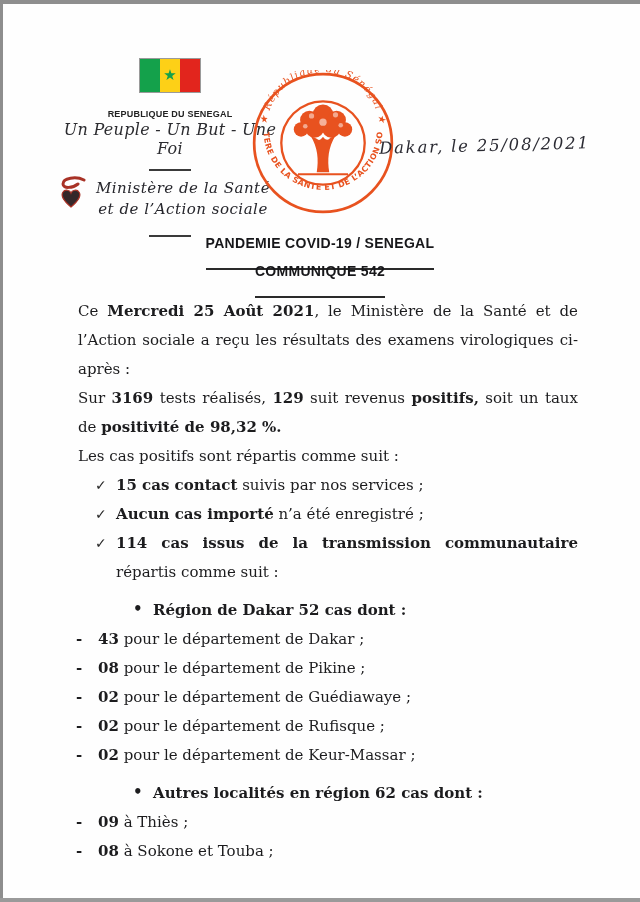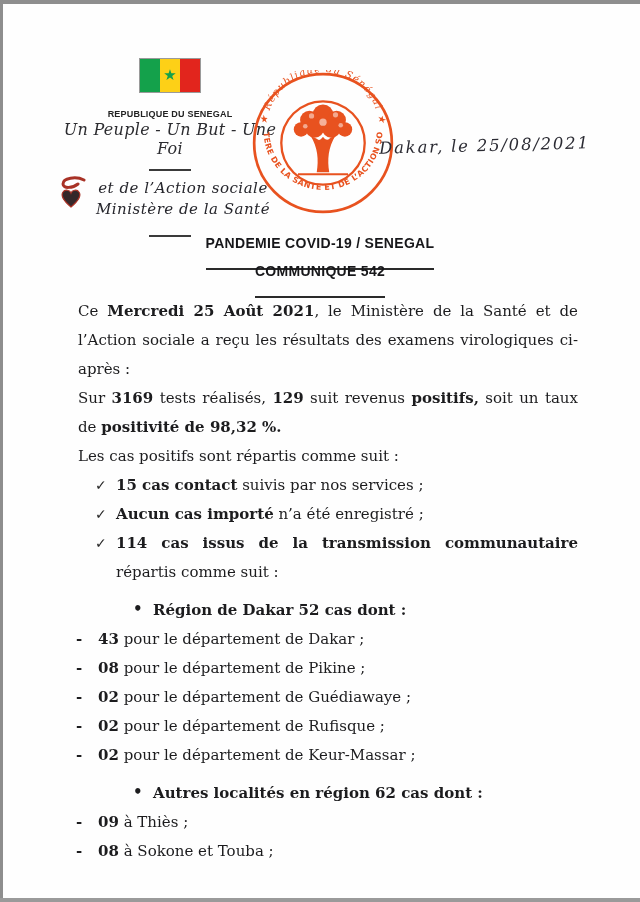--- a/index.html
+++ b/index.html
@@ -82,22 +82,22 @@
         <span class="star">★</span>
       </div>
       <div class="republic">REPUBLIQUE DU SENEGAL</div>
       <div class="motto">Un Peuple - Un But - Une Foi</div>
       <div class="rule"></div>
       <div class="ministry">
         <svg class="ministry-logo" width="28" height="34" viewBox="0 0 28 34">
           <path d="M26,4 C18,0 5,2 5,8 C5,13 15,12 20,8" fill="none" stroke="#a83226" stroke-width="3" stroke-linecap="round"></path>
           <path d="M13,31 C6,25 2,20 5,16 C7,13 12,14 13,17 C14,14 19,13 21,16 C24,20 20,25 13,31 Z" fill="#35282a" stroke="#a83226" stroke-width="1.2"></path>
         </svg>
+        <div class="ministry-line">Ministère de la Santé</div>
         <div class="ministry-line">et de l’Action sociale</div>
-        <div class="ministry-line">Ministère de la Santé</div>
       </div>
       <div class="rule2"></div>
     </div>
 
     <svg class="stamp" viewBox="0 0 140 140">
       <circle cx="70" cy="70" r="66" fill="none" stroke="var(--stamp)" stroke-width="2.6"></circle>
       <circle cx="70" cy="70" r="40" fill="none" stroke="var(--stamp)" stroke-width="2.2"></circle>
       <defs>
         <path id="arcTop" d="M 16,56 A 54,54 0 0 1 124,56" fill="none"></path>
         <path id="arcBottom" d="M 13,58 A 57,57 0 1 0 127,58" fill="none"></path>

